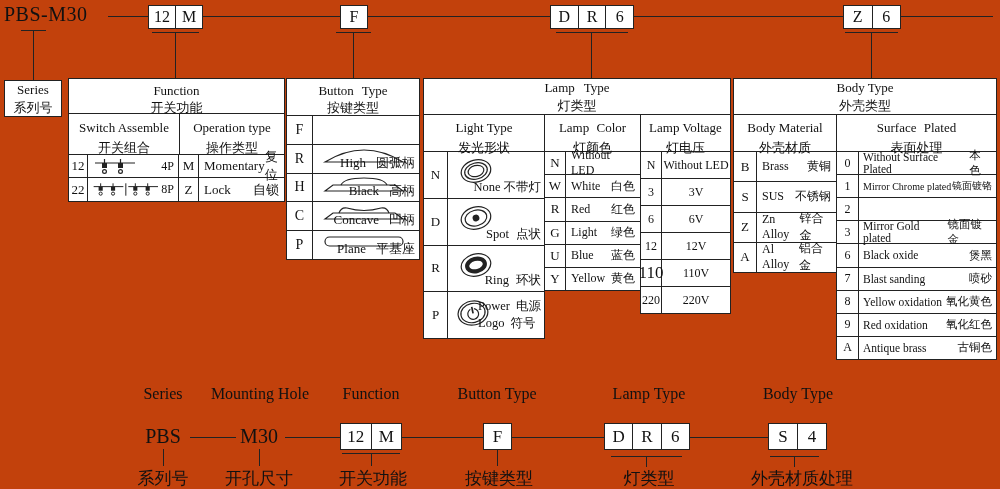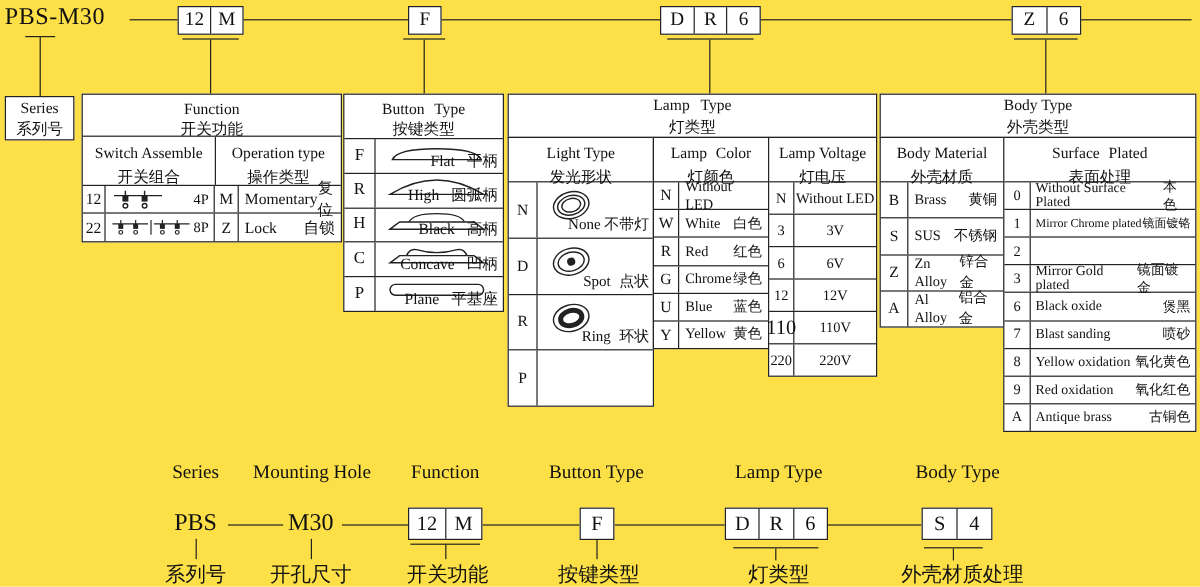--- a/index.html
+++ b/index.html
@@ -1,16 +1,16 @@
 <!DOCTYPE html>
 <html><head>
 <meta charset="utf-8">
 <style>
   html,body{margin:0;padding:0;background:#fff}
-  .stage{position:relative;width:1000px;height:489px;background:#fde047;color:#111;
+  .stage{position:relative;width:1000px;height:489px;background:#c2410c;color:#111;
          font-family:"Liberation Serif", "DejaVu Serif", serif;overflow:hidden}
   .abs{position:absolute}
   .hl{position:absolute;height:0;border-top:1px solid #222}
   .vl{position:absolute;width:0;border-left:1px solid #222}
   .codebox{position:absolute;display:flex;border:1px solid #222;background:#fff;box-sizing:border-box}
   .codebox .c{flex:1;display:flex;align-items:center;justify-content:center;font-size:16px;border-left:1px solid #222}
   .codebox .c:first-child{border-left:none}
   .blk{position:absolute;border:1px solid #222;background:#fff;box-sizing:border-box;display:flex;flex-direction:column}
   .th2{border-bottom:1px solid #222;text-align:center;font-size:13px;line-height:1.32;padding-top:3px;box-sizing:border-box}
   .th2 .en{word-spacing:5px}
@@ -142,26 +142,20 @@
   </div>
 
   <div class="blk" style="left:286px;top:78px;width:134px;height:182px">
     <div class="th2" style="height:37px;flex:none">
       <div class="en">Button  Type</div>
       <div>按键类型</div>
     </div>
     <div class="rows">
       <div class="r">
         <div class="lc" style="width:26px;font-size:14px">F</div>
-        <div class="ic">
-          <svg class="abs" style="left:4px;top:2px" width="94" height="17" viewBox="0 0 94 17">
-            <path class="ln" d="M10 15 Q14 6 47 6 Q80 6 84 15 Z"></path>
-          </svg>
-          <div class="btnlab"><span>Flat</span><span class="zh">平柄</span></div>
-        </div>
       </div>
       <div class="r">
         <div class="lc" style="width:26px;font-size:14px">R</div>
         <div class="ic">
           <svg class="abs" style="left:4px;top:2px" width="94" height="17" viewBox="0 0 94 17">
             <path class="ln" d="M8 15 Q47 -9 86 15 Z"></path>
           </svg>
           <div class="btnlab"><span>High</span><span class="zh">圆弧柄</span></div>
         </div>
       </div>
@@ -241,20 +235,35 @@
             <g transform="rotate(-15 21 17)">
               <ellipse class="ln" cx="21" cy="17" rx="15" ry="11"></ellipse>
               <ellipse cx="21" cy="17" rx="9" ry="6.2" fill="none" stroke="#222" stroke-width="4.2"></ellipse>
             </g>
           </svg>
           <div class="llab"><span>Ring</span><span class="zh">环状</span></div>
         </div>
       </div>
       <div class="r">
         <div class="lc" style="width:24px">P</div>
+        <div class="ic">
+          <svg class="abs" style="left:5px;top:3px" width="42" height="36" viewBox="0 0 42 36">
+            <g transform="rotate(-12 20 18)">
+              <ellipse class="ln" cx="20" cy="18" rx="15" ry="12"></ellipse>
+              <ellipse class="ln" cx="20" cy="18" rx="12.2" ry="9.6"></ellipse>
+              <circle class="ln" cx="20" cy="19" r="5.4" stroke-width="1.7"></circle>
+              <rect x="18.2" y="12.3" width="3.6" height="4.2" fill="#fff"></rect>
+              <line x1="20" y1="11.8" x2="20" y2="18.4" stroke="#222" stroke-width="1.7"></line>
+            </g>
+          </svg>
+          <div class="llab2">
+            <div><span>Power</span><span class="zh">电源</span></div>
+            <div><span>Logo</span><span class="zh">符号</span></div>
+          </div>
+        </div>
       </div>
     </div>
   </div>
 
   <div class="blk" style="left:544px;top:114px;width:97px;height:177px">
     <div class="th2" style="height:37px;flex:none;line-height:1.5">
       <div style="word-spacing:4px">Lamp  Color</div>
       <div>灯颜色</div>
     </div>
     <div class="rows">
@@ -275,21 +284,21 @@
       <div class="r">
         <div class="lc" style="width:21px">R</div>
         <div class="sp tinytxt">
             <span>Red</span>
             <span>红色</span>
           </div>
       </div>
       <div class="r">
         <div class="lc" style="width:21px">G</div>
         <div class="sp tinytxt">
-            <span>Chrome</span>
+            <span>Light</span>
             <span>绿色</span>
           </div>
       </div>
       <div class="r">
         <div class="lc" style="width:21px">U</div>
         <div class="sp tinytxt">
             <span>Blue</span>
             <span>蓝色</span>
           </div>
       </div>

